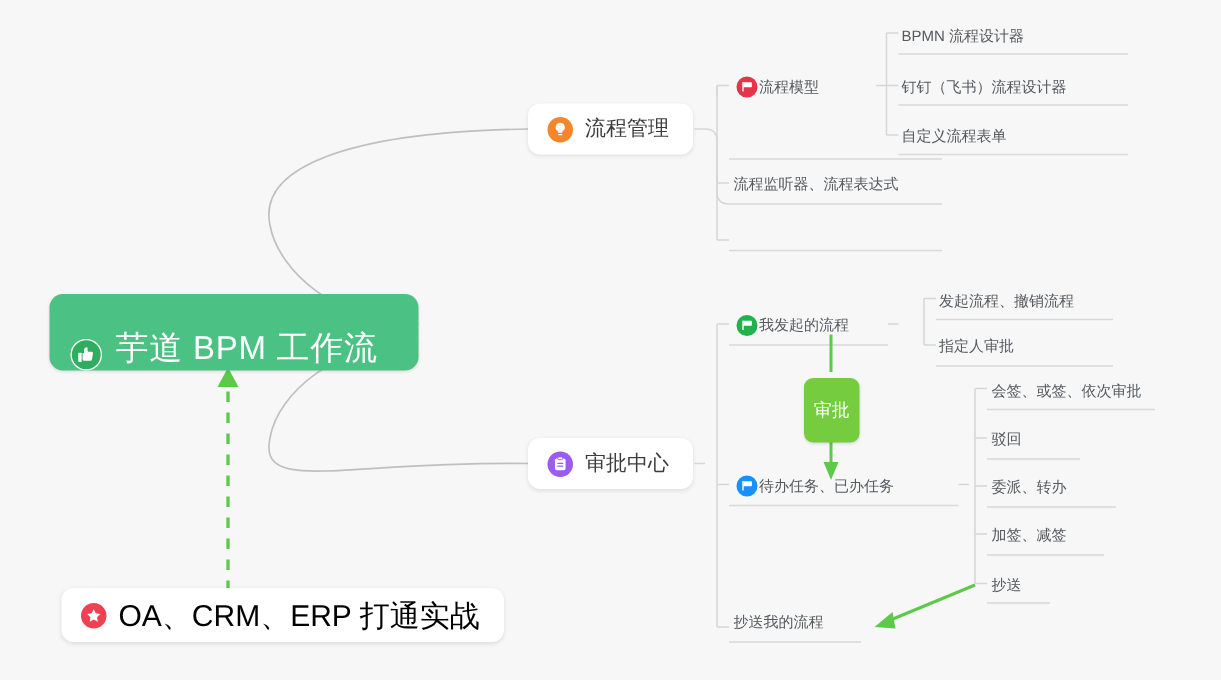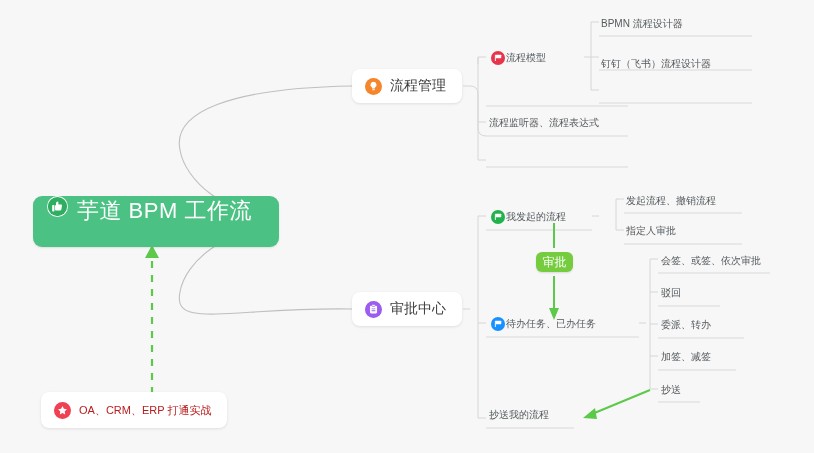--- a/index.html
+++ b/index.html
@@ -14,21 +14,21 @@
   svg.links{position:absolute;left:0;top:0;width:814px;height:453px;pointer-events:none;}
 
   
   .root-node{
     position:absolute;
     left:33px; top:196px;
     width:246px; height:51px;
     background:#4cc184;
     border-radius:9px;
     box-shadow:0 1px 2px rgba(0,0,0,.10);
-    display:flex;align-items:flex-start;
+    display:flex;align-items:flex-end;
     padding:0 0 0 14px;
     box-sizing:border-box;
   }
   .root-node .label{
     color:#ffffff;
     font-size:22px;
     letter-spacing:.5px;
     margin-left:9px;
     white-space:nowrap;
   }
@@ -182,21 +182,21 @@
     <span class="label">芋道 BPM 工作流</span>
   </div>
 
   <div class="pill" style="left:41px;top:392px;height:36px;">
     <span class="ic ic-star">
       <svg width="17" height="17" viewBox="0 0 24 24">
         <circle cx="12" cy="12" r="11" fill="#f04152"></circle>
         <path d="M12 5.8l1.9 3.9 4.3.6-3.1 3 .7 4.3-3.8-2-3.8 2 .7-4.3-3.1-3 4.3-.6z" fill="#ffffff"></path>
       </svg>
     </span>
-    <span class="label" style="font-size:11px;color:#b91c1c;">OA、CRM、ERP 打通实战</span>
+    <span class="label" style="font-size:20px;color:#000000;">OA、CRM、ERP 打通实战</span>
   </div>
 
   <div class="pill" style="left:352px;top:69px;">
     <span class="ic ic-orange">
       <svg width="17" height="17" viewBox="0 0 24 24">
         <circle cx="12" cy="12" r="11" fill="#f5862c"></circle>
         <path d="M12 5.4a4.3 4.3 0 0 0-2.5 7.8c.4.3.6.7.6 1.2v.4h3.8v-.4c0-.5.2-.9.6-1.2A4.3 4.3 0 0 0 12 5.4z" fill="#ffffff"></path>
         <rect x="10.1" y="15.9" width="3.8" height="1.3" rx=".6" fill="#ffffff"></rect>
       </svg>
     </span>
@@ -210,22 +210,25 @@
         <path d="M8.4 7.3h7.8c.4 0 .7.3.7.7v3.6c0 .4-.3.7-.7.7H8.4V7.3z" fill="#ffffff"></path>
         <rect x="7.3" y="7.0" width="1.4" height="9.6" rx=".6" fill="#ffffff"></rect>
       </svg>
     </span>
     <span class="label">流程模型</span>
   </div>
 
   <div class="leaf" style="left:600px;top:10px;">
     <span class="label">BPMN 流程设计器</span>
   </div>
-  <div class="leaf" style="left:600px;top:44px;align-items:flex-end;">
+  <div class="leaf" style="left:600px;top:44px;">
     <span class="label">钉钉（飞书）流程设计器</span>
+  </div>
+  <div class="leaf" style="left:600px;top:77px;">
+    <span class="label">自定义流程表单</span>
   </div>
 
   <div class="leaf" style="left:488px;top:109px;">
     <span class="label">流程监听器、流程表达式</span>
   </div>
 
   <div class="pill" style="left:352px;top:292px;">
     <span class="ic ic-purple">
       <svg width="17" height="17" viewBox="0 0 24 24">
         <circle cx="12" cy="12" r="11" fill="#9b5cf0"></circle>
@@ -249,21 +252,21 @@
     <span class="label">我发起的流程</span>
   </div>
 
   <div class="leaf" style="left:625px;top:187px;">
     <span class="label">发起流程、撤销流程</span>
   </div>
   <div class="leaf" style="left:625px;top:217px;">
     <span class="label">指定人审批</span>
   </div>
 
-  <div class="tag" style="left:536px;top:252px;width:37px;height:20px;">
+  <div class="tag" style="left:536px;top:252px;width:37px;height:43px;">
     <span>审批</span>
   </div>
 
   <div class="leaf with-icon" style="left:488px;top:310px;">
     <span class="ic">
       <svg width="16" height="16" viewBox="0 0 24 24">
         <circle cx="12" cy="12" r="10.5" fill="#1890ff"></circle>
         <path d="M8.4 7.3h7.8c.4 0 .7.3.7.7v3.6c0 .4-.3.7-.7.7H8.4V7.3z" fill="#ffffff"></path>
         <rect x="7.3" y="7.0" width="1.4" height="9.6" rx=".6" fill="#ffffff"></rect>
       </svg>

